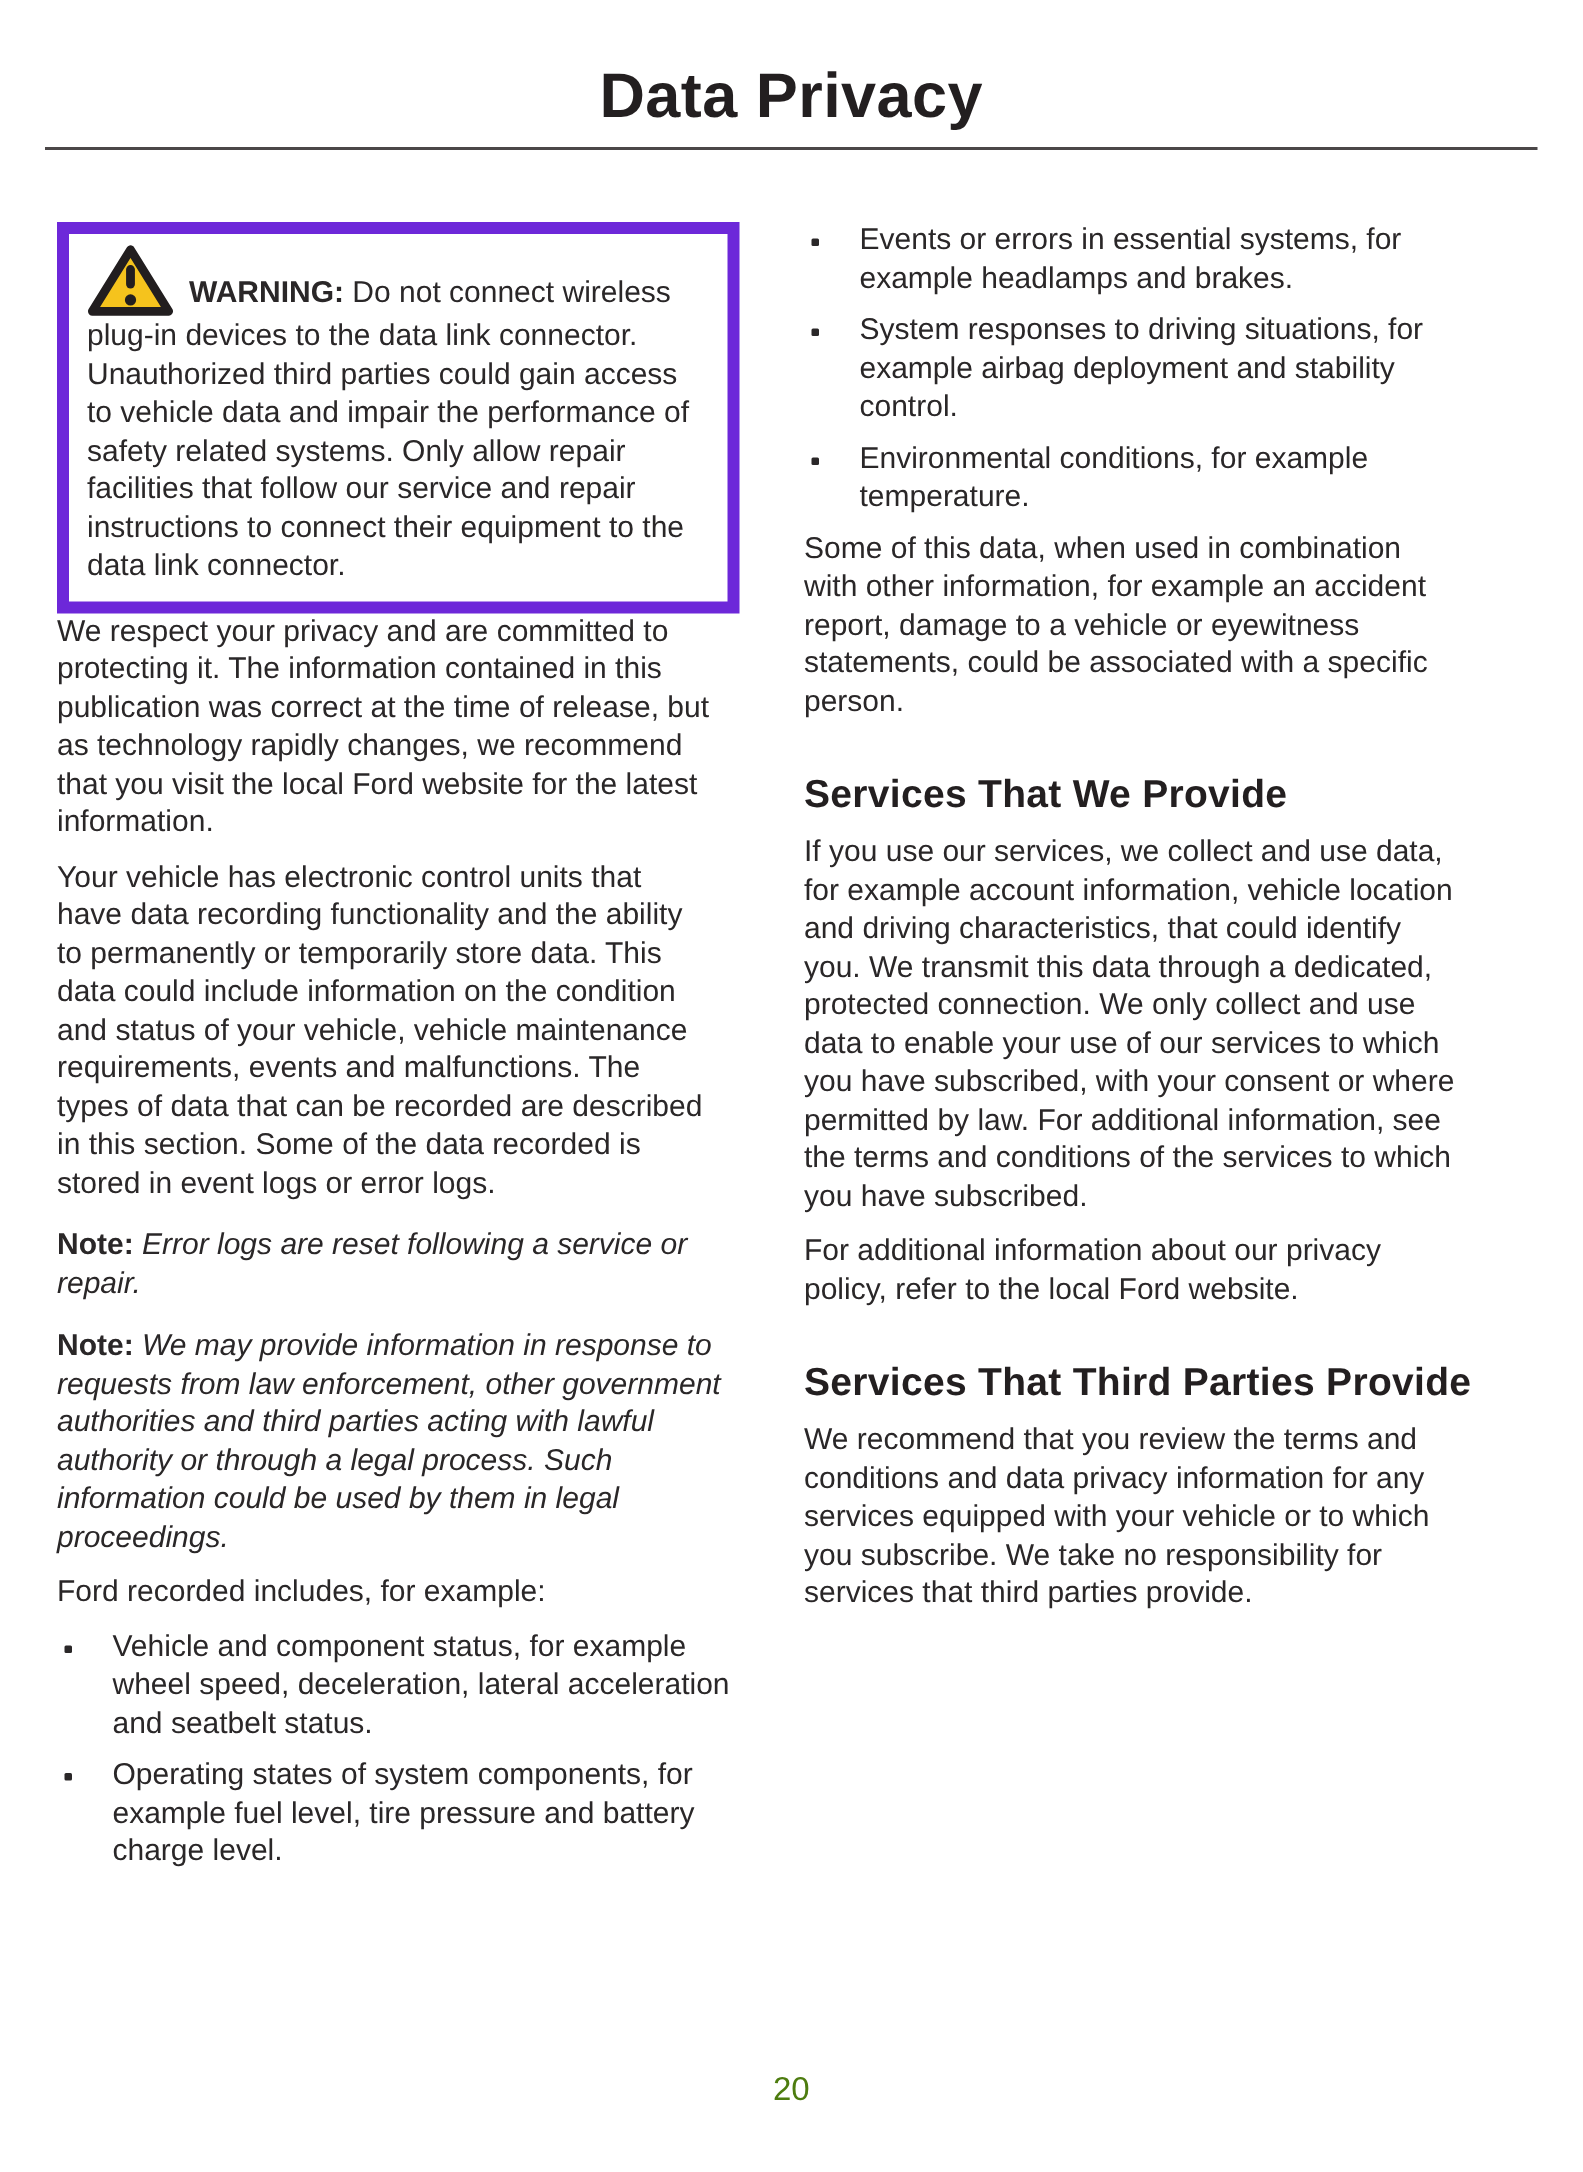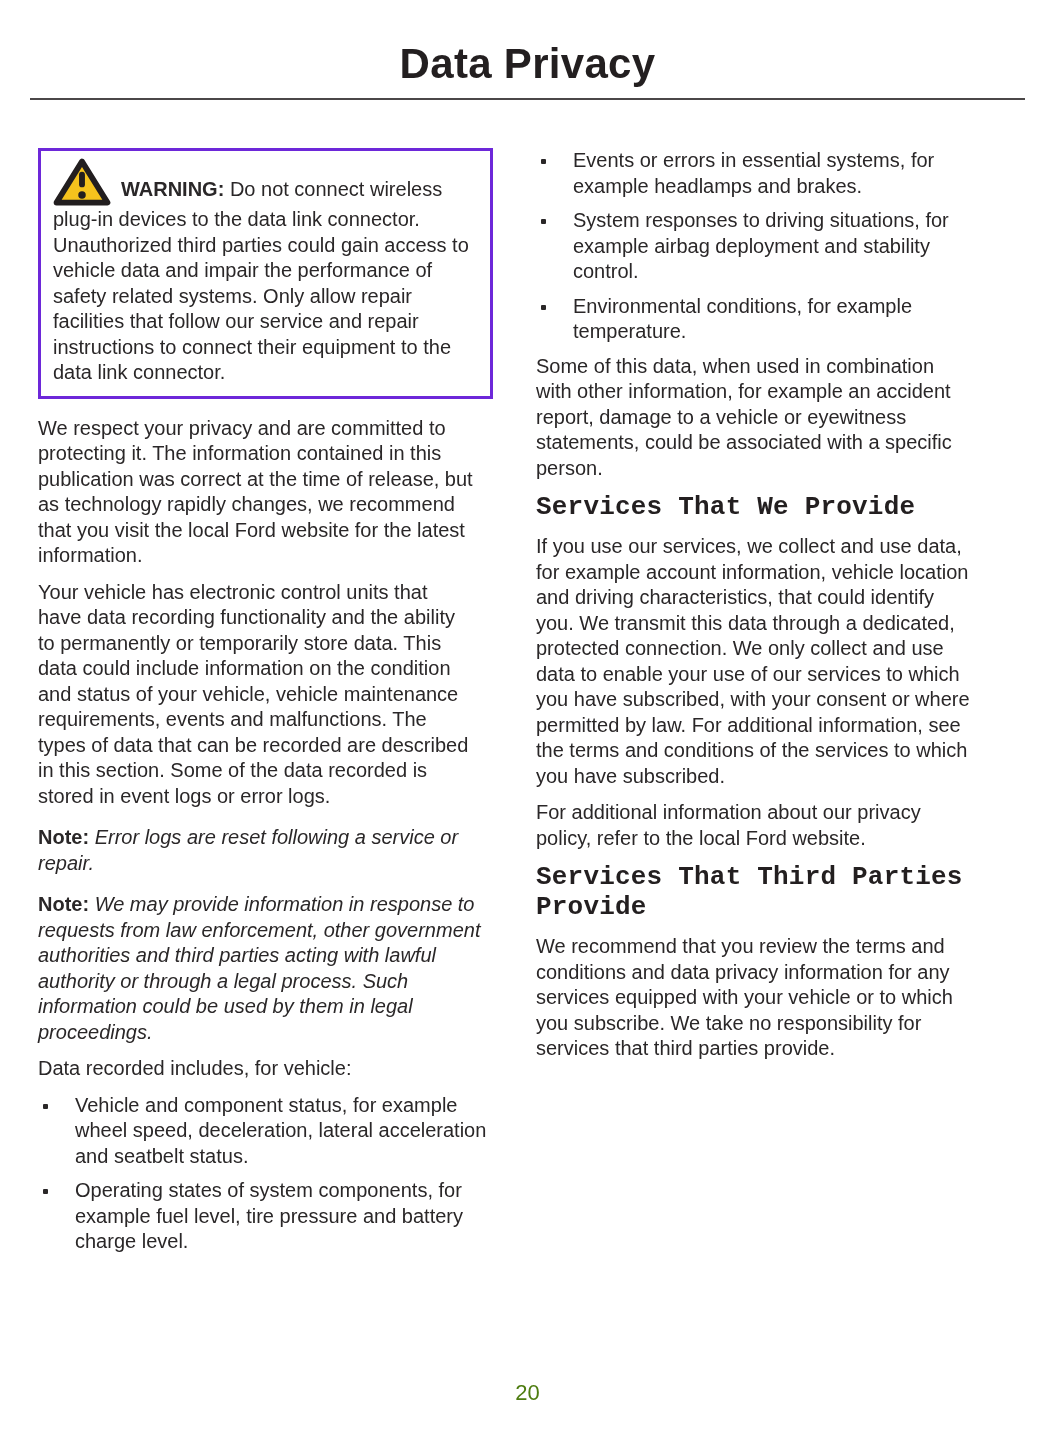--- a/index.html
+++ b/index.html
@@ -33,23 +33,22 @@
     padding: 48px 64px 0 38px;
   }
   .col { width: 455px; flex: 0 0 455px; }
 
   p.body-text {
     font-size: 20px;
     line-height: 25.5px;
     margin: 0 17px 11px 0;
   }
   .warning-box {
-    border: 3px solid #6d28d9;
+    border: 8px solid #6d28d9;
     padding: 6px 12px 10px 12px;
-    margin-bottom: 17px;
   }
   .warning-box p { margin: 0; }
   .warning-icon-svg {
     vertical-align: -11px;
     margin-right: 10px;
   }
   .warning-label { font-weight: bold; }
 
   .note { margin: 16px 0 11px 0; font-size: 20px; line-height: 25.5px; font-style: italic; }
   .note-label { font-style: normal; font-weight: bold; }
@@ -73,23 +72,22 @@
     background: #2a2728;
     border-radius: 1px;
   }
   .bullet-text { flex: 1 1 auto; }
 
   h2.section-heading {
     font-size: 26px;
     line-height: 30px;
     font-weight: bold;
     color: #231f20;
-    margin: 11px 0 12px 0;
+    margin: 33px 0 12px 0;
     letter-spacing: 0.2px;
-    font-family: Liberation Mono, monospace;
   }
   .page-number {
     position: absolute;
     left: 0;
     bottom: 42px;
     width: 100%;
     text-align: center;
     font-size: 22px;
     color: #4d7c0f;
   }
@@ -117,21 +115,21 @@
 
     <p class="body-text">We respect your privacy and are committed to protecting it. The information contained in this publication was correct at the time of release, but as technology rapidly changes, we recommend that you visit the local Ford website for the latest information.</p>
     <p class="body-text">Your vehicle has electronic control units that have data recording functionality and the ability to permanently or temporarily store data. This data could include information on the condition and status of your vehicle, vehicle maintenance requirements, events and malfunctions. The types of data that can be recorded are described in this section. Some of the data recorded is stored in event logs or error logs.</p>
 
     <p class="note"><span class="note-label">Note:</span>
       <span>Error logs are reset following a service or repair.</span></p>
 
     <p class="note"><span class="note-label">Note:</span>
       <span>We may provide information in response to requests from law enforcement, other government authorities and third parties acting with lawful authority or through a legal process. Such information could be used by them in legal proceedings.</span></p>
 
-    <p class="body-text list-intro">Data recorded includes, for vehicle:</p>
+    <p class="body-text list-intro">Ford recorded includes, for example:</p>
 
     <div class="bullet-list">
       <div class="bullet-row">
         <span class="bullet-marker">
             <span class="bullet-dot"></span>
           </span>
         <span class="bullet-text">Vehicle and component status, for example wheel speed, deceleration, lateral acceleration and seatbelt status.</span>
       </div>
       <div class="bullet-row">
         <span class="bullet-marker">

